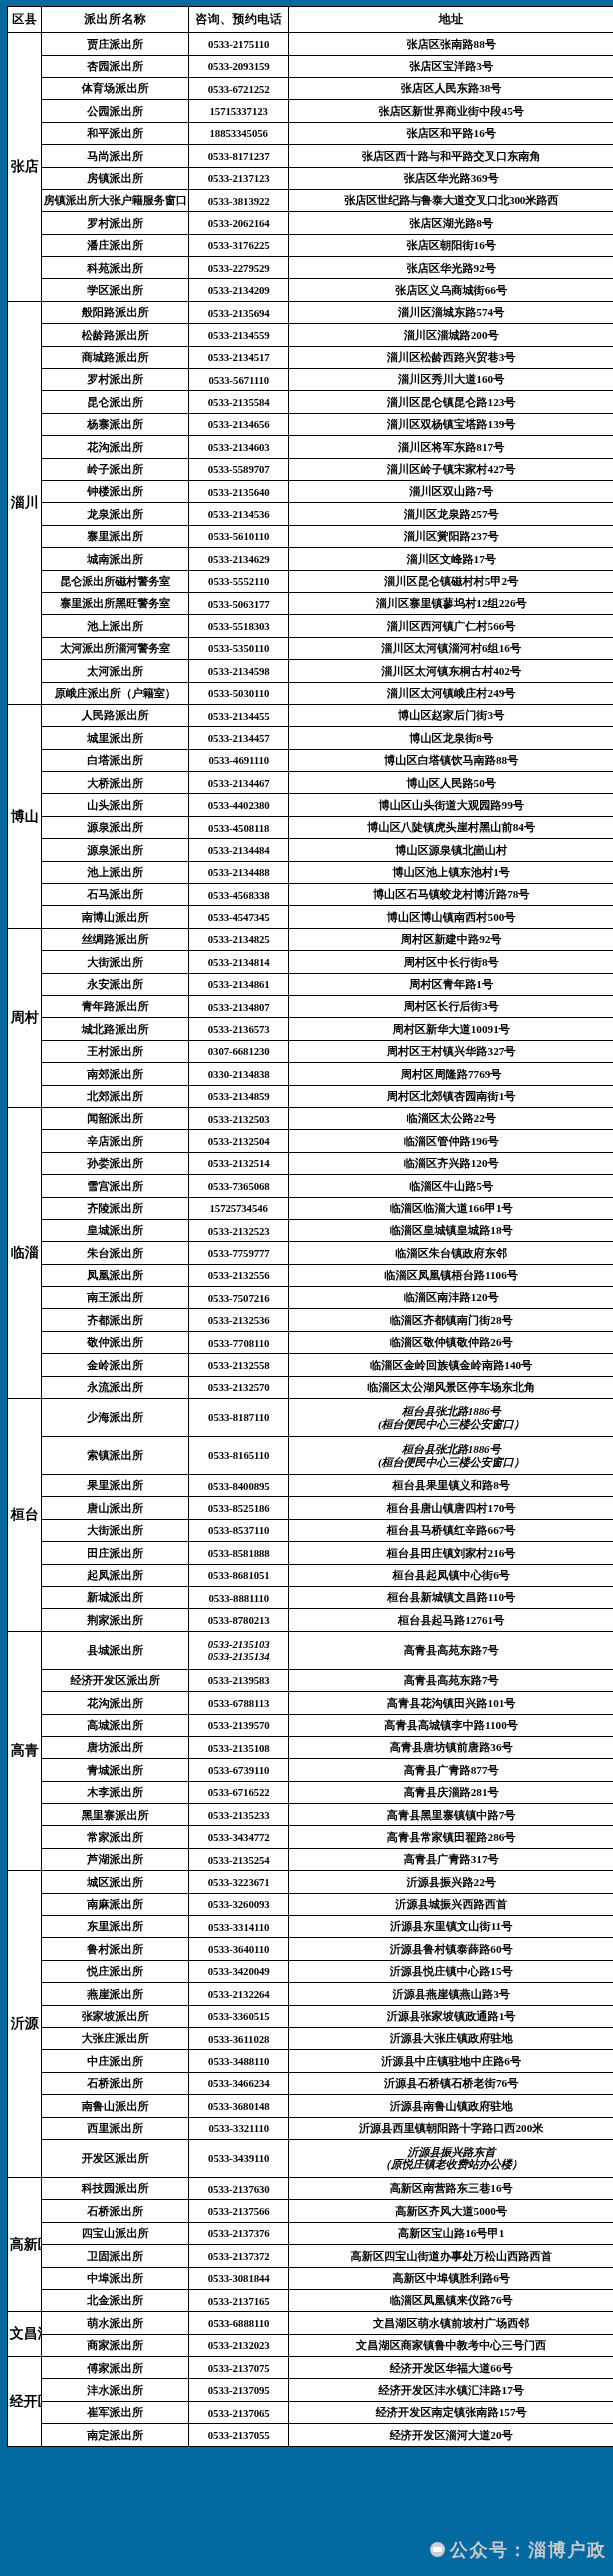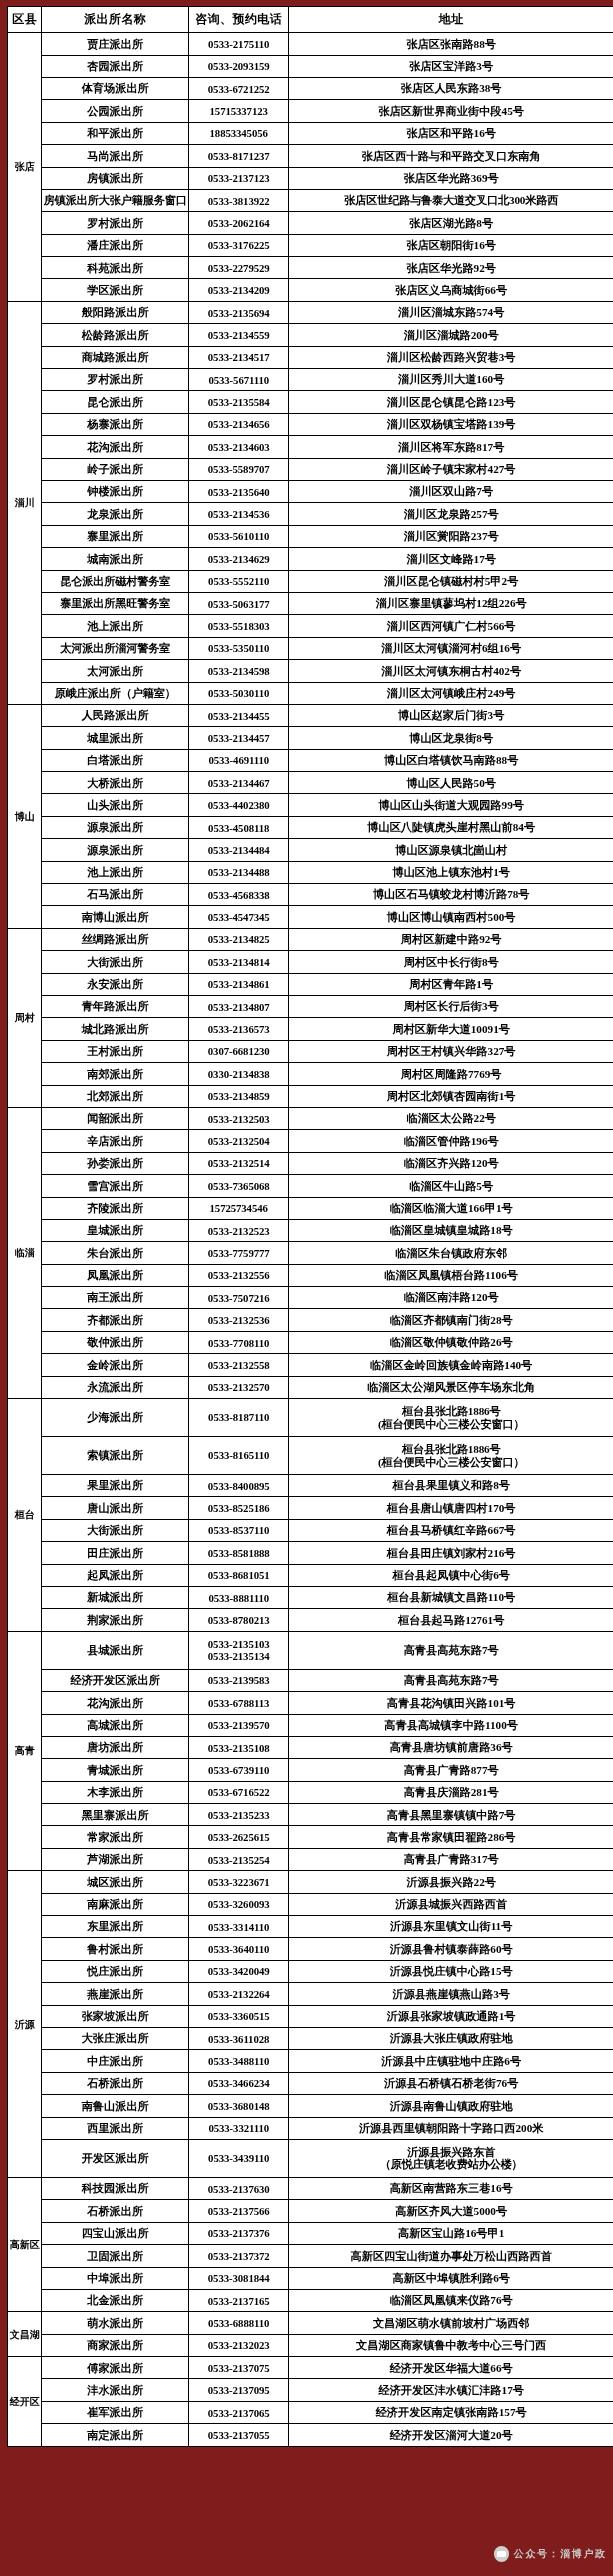--- a/index.html
+++ b/index.html
@@ -11,21 +11,21 @@
   body {
     font-family: "Liberation Serif", "DejaVu Serif", serif;
     color: #000000;
   }
   #sheet {
     position: relative;
     width: 613px;
     height: 2576px;
     box-sizing: border-box;
     overflow: hidden;
-    background: #7f1d1d;
+    background: #0369a1;
   }
   table.grid {
     border-collapse: collapse;
     table-layout: fixed;
     width: 605px;
     margin-left: 7.2px;
     margin-top: 5.6px;
     background: #ffffff;
   }
   table.grid col.c-district { width: 34px; }
@@ -43,56 +43,57 @@
     line-height: 1.12;
     overflow: hidden;
     white-space: nowrap;
   }
   table.grid thead th {
     height: 24px;
     font-size: 12px;
     letter-spacing: 0.4px;
   }
   td.district {
-    font-size: 10px;
+    font-size: 14px;
     letter-spacing: 0px;
     width: 34px;
   }
   td.name {
     font-size: 11.2px;
   }
   td.phone {
     font-size: 10.8px;
     font-family: "Liberation Serif", "DejaVu Serif", serif;
     letter-spacing: -0.1px;
   }
   td.addr {
     font-size: 11.2px;
   }
   td.multiline {
     white-space: normal;
     line-height: 1.15;
+    font-style: italic;
   }
   tr.r { height: 22.4px; }
   tr.r2 { height: 38px; }
 
   
   .sq { font-size: 10px; letter-spacing: -0.2px; }
   .sq2 { font-size: 10.6px; letter-spacing: -0.2px; }
 
   
   #watermark {
     position: absolute;
     right: 6.4px;
     bottom: 14.4px;
     display: flex;
     align-items: center;
     gap: 4.8px;
     color: #c9c9c9;
-    font-size: 10px;
+    font-size: 18px;
     font-weight: bold;
     letter-spacing: 1.6px;
     pointer-events: none;
     white-space: nowrap;
   }
   #watermark .wm-badge {
     width: 15.2px; height: 15.2px;
     border-radius: 50%;
     background: #cfcfcf;
     display: inline-block;
@@ -520,21 +521,21 @@
           <td class="phone">0533-6716522</td>
           <td class="addr">高青县庆淄路281号</td>
         </tr>
         <tr class="r">
           <td class="name">黑里寨派出所</td>
           <td class="phone">0533-2135233</td>
           <td class="addr">高青县黑里寨镇镇中路7号</td>
         </tr>
         <tr class="r">
           <td class="name">常家派出所</td>
-          <td class="phone">0533-2625615</td>
+          <td class="phone">0533-3434772</td>
           <td class="addr">高青县常家镇田翟路286号</td>
         </tr>
         <tr class="r">
           <td class="name">芦湖派出所</td>
           <td class="phone">0533-2135254</td>
           <td class="addr">高青县广青路317号</td>
         </tr>
         <tr class="r">
           <td class="district" rowspan="13">沂源</td>
           <td class="name">城区派出所</td>

